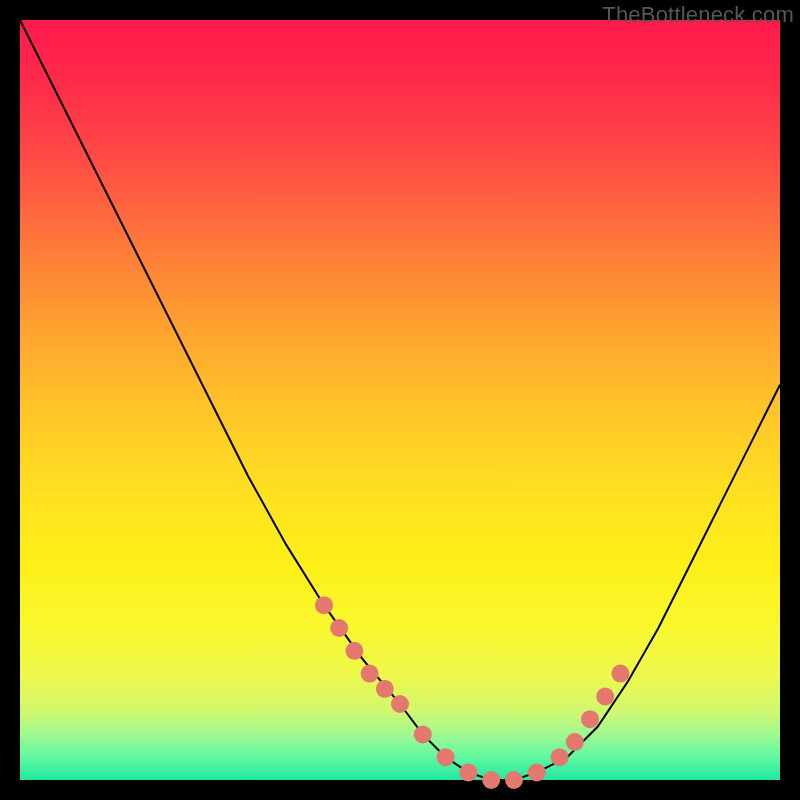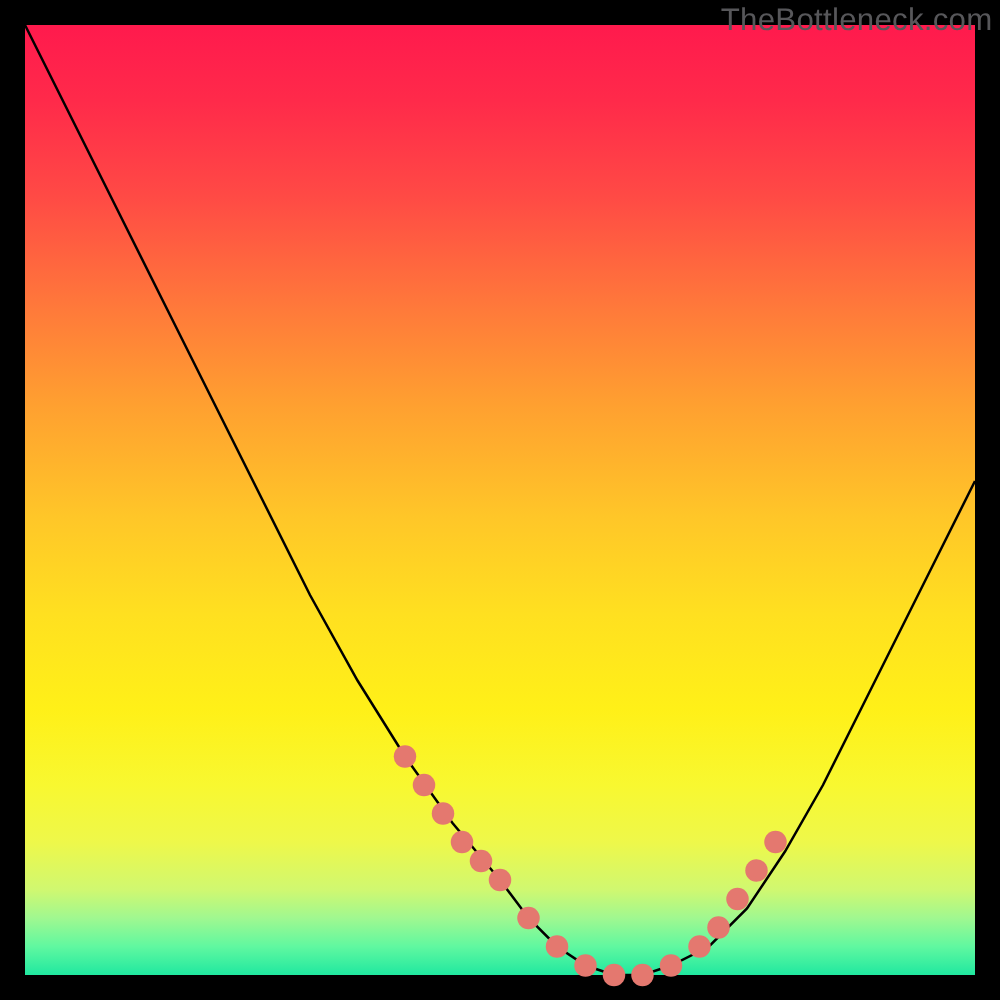--- a/index.html
+++ b/index.html
@@ -30,21 +30,21 @@
       #d0f870 91%,
       #a0f890 94%,
       #60f8a0 97%,
       #20e8a0 100%);
   }
   .watermark {
     position: absolute;
     top: 2px;
     right: 6px;
     font-family: Arial, Helvetica, sans-serif;
-    font-size: 25px;
+    font-size: 22px;
     color: #57575a;
     font-weight: 500;
     letter-spacing: 0.2px;
   }
   svg.curve {
     position: absolute;
     left: 0; top: 0;
     width: 760px; height: 760px;
     overflow: visible;
   }

